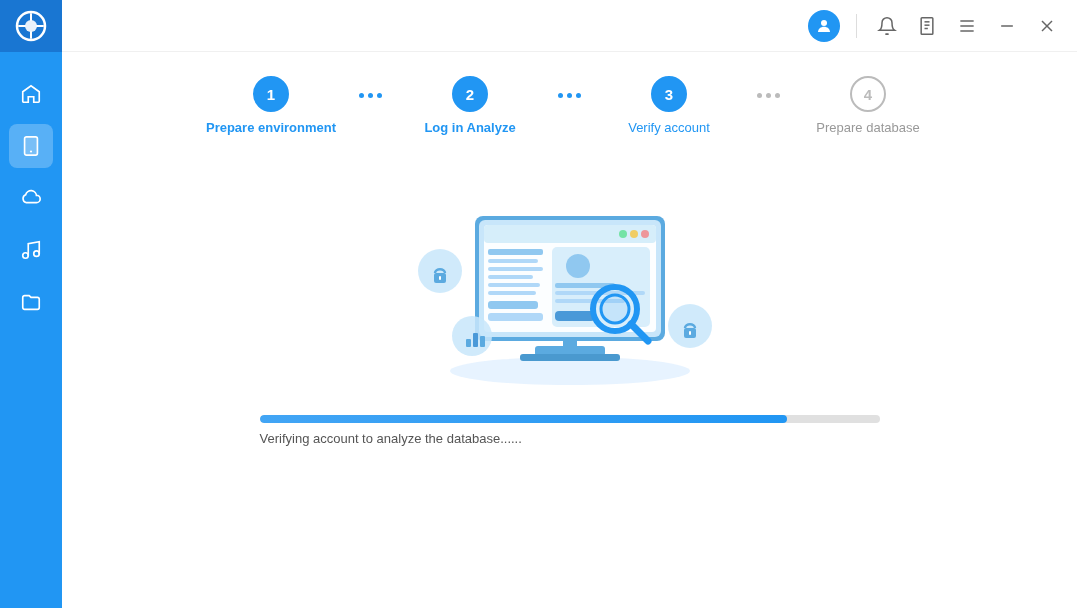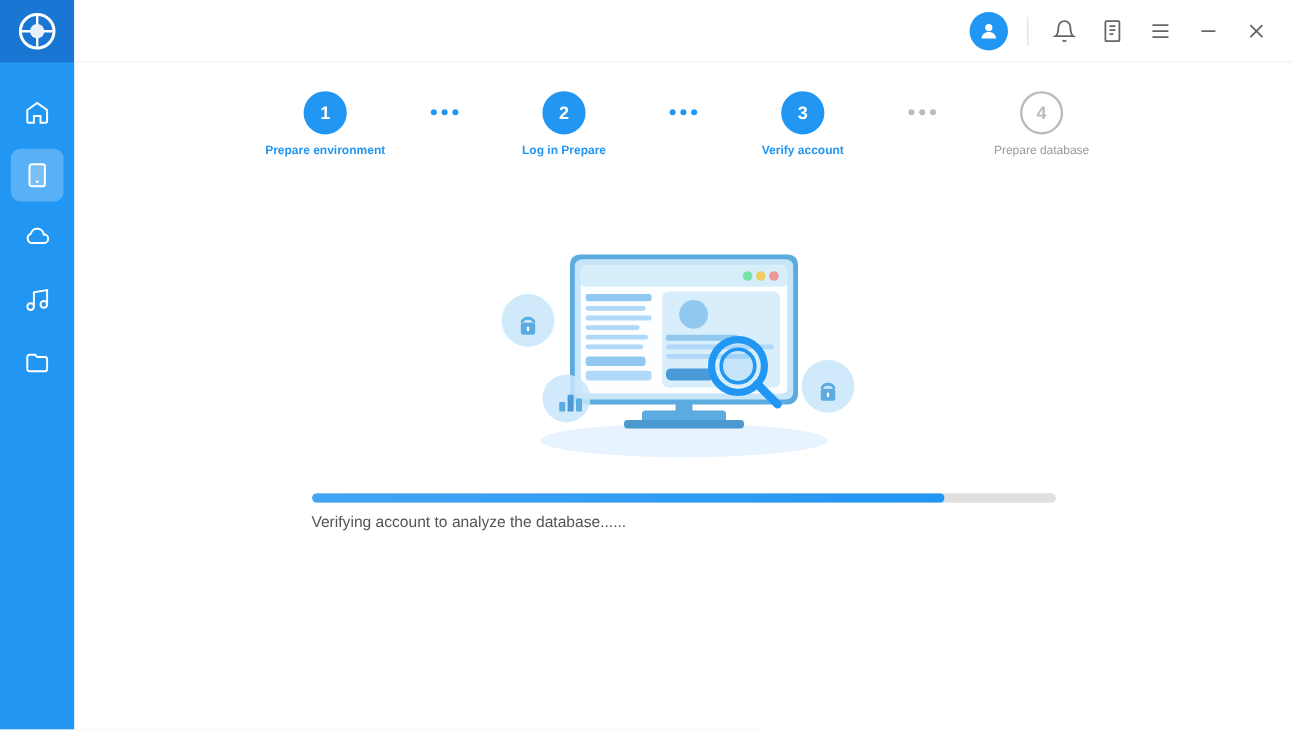--- a/index.html
+++ b/index.html
@@ -116,21 +116,21 @@
       border-radius: 50%;
       display: flex;
       align-items: center;
       justify-content: center;
       font-size: 15px;
       font-weight: bold;
     }
     .step-circle.active { background: #2196F3; color: #fff; border: 2.5px solid #2196F3; }
     .step-circle.inactive { background: #fff; color: #bbb; border: 2.5px solid #bbb; }
     .step-label {
-      font-size: 10px;
+      font-size: 13px;
       text-align: center;
       white-space: nowrap;
     }
     .step-label.active { color: #2196F3; font-weight: 700; }
     .step-label.inactive { color: #999; }
     .step-dots {
       display: flex;
       gap: 4px;
       align-items: center;
       margin-bottom: 20px;
@@ -293,31 +293,31 @@
       <span class="step-label active">Prepare environment</span>
     </div>
     <div class="step-dots">
       <div class="step-dot blue"></div>
       <div class="step-dot blue"></div>
       <div class="step-dot blue"></div>
     </div>
 
     <div class="step">
       <div class="step-circle active">2</div>
-      <span class="step-label active">Log in Prepare</span>
+      <span class="step-label active">Log in Analyze</span>
     </div>
     <div class="step-dots">
       <div class="step-dot blue"></div>
       <div class="step-dot blue"></div>
       <div class="step-dot blue"></div>
     </div>
 
     <div class="step">
       <div class="step-circle active" style="background:#2196F3; border-color:#2196F3;">3</div>
-      <span class="step-label active" style="font-weight:700;">Verify account</span>
+      <span class="step-label active" style="font-weight:400;">Verify account</span>
     </div>
     <div class="step-dots">
       <div class="step-dot"></div>
       <div class="step-dot"></div>
       <div class="step-dot"></div>
     </div>
 
     <div class="step">
       <div class="step-circle inactive">4</div>
       <span class="step-label inactive">Prepare database</span>

